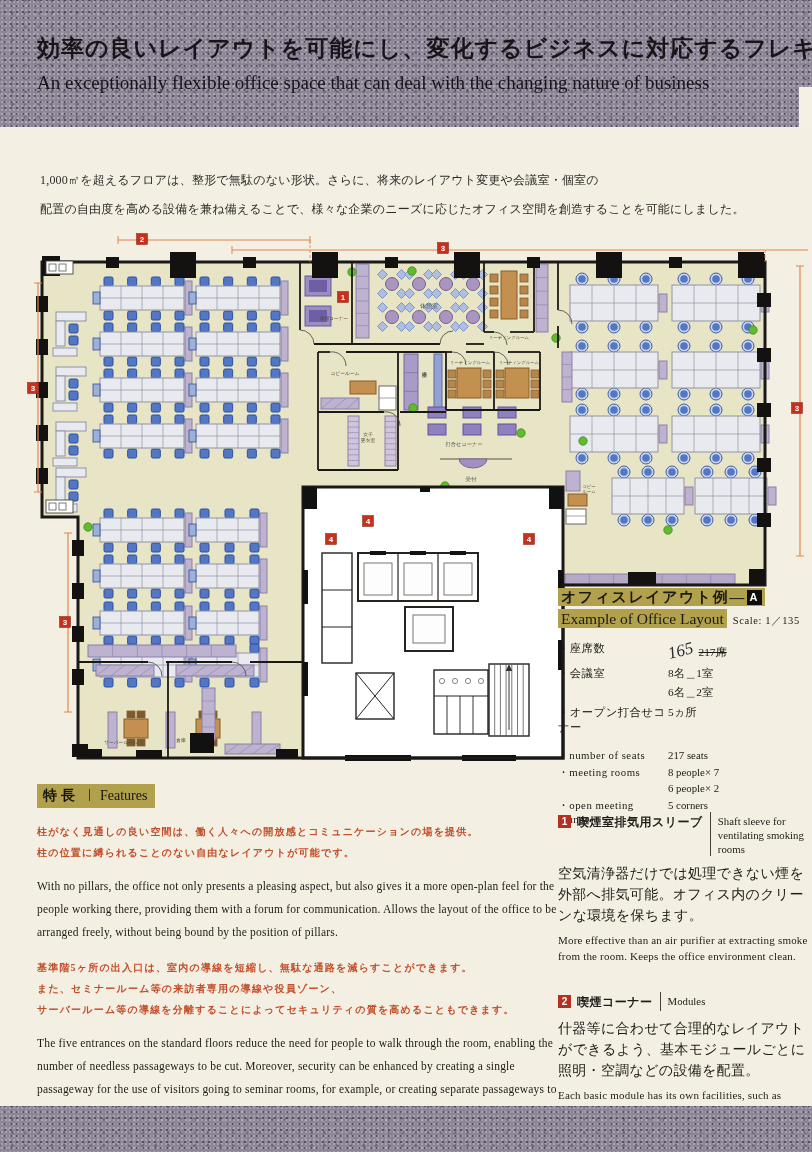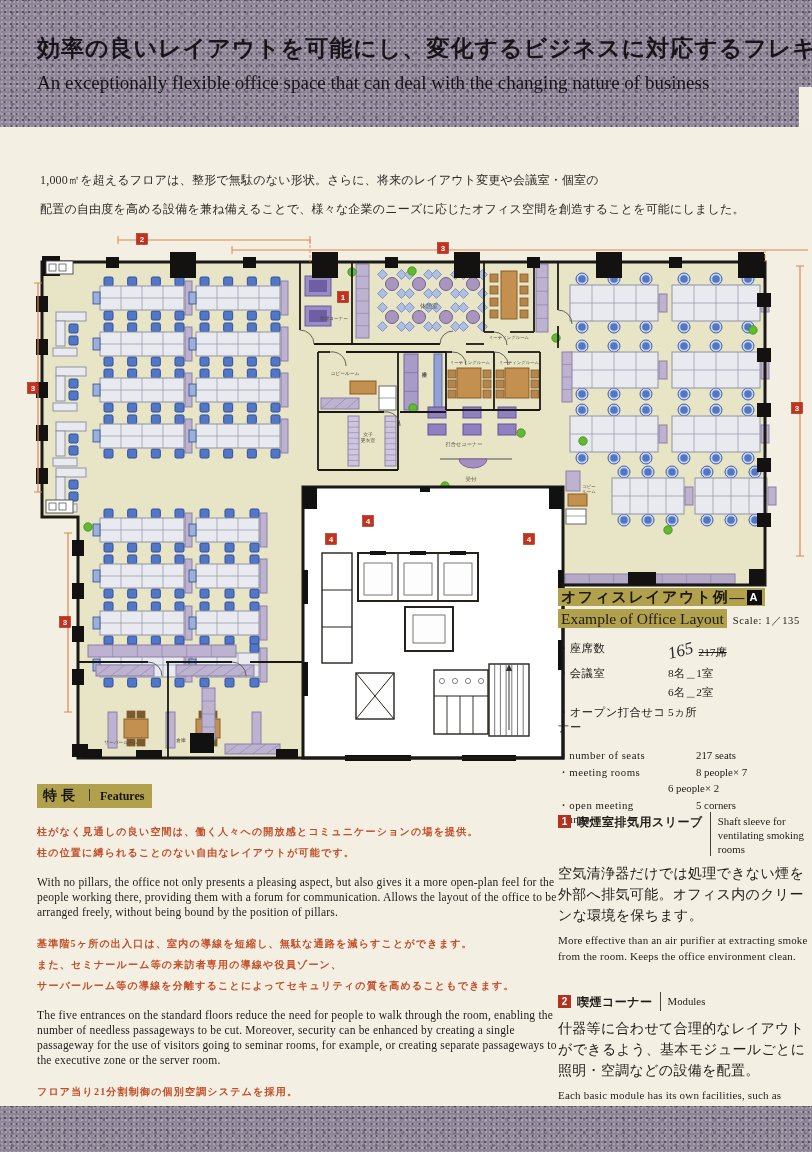--- a/index.html
+++ b/index.html
@@ -29,33 +29,33 @@
     font:bold 11px/15px "Liberation Sans",sans-serif;margin-left:1px;vertical-align:1px;}
   .lt-en-row{margin-top:3px;}
   .lt-en{font-size:15.5px;}
   .scale{font-size:10.5px;letter-spacing:.6px;margin-left:6px;}
   .spec{margin-top:13px;}
   .srow{display:flex;font-size:11.3px;margin-bottom:5px;}
   .srow .sl{width:110px;flex:none;letter-spacing:.5px;}
   .srow .sv{position:relative;}
   .sv2{margin-left:110px;font-size:11.3px;margin-top:-1px;margin-bottom:5px;}
   .spec-en{margin-top:14px;}
-  .spec-en .srow{font-size:10.8px;margin-bottom:3px;gap:28px;}
+  .spec-en .srow{font-size:10.8px;margin-bottom:3px;}
   .hand{display:inline-block;font-style:italic;font-size:17px;transform:rotate(-14deg);
     color:#2a2a33;margin-right:5px;}
   .struck{text-decoration:line-through;}
   
   .features{position:absolute;left:37px;top:784px;width:520px;}
   .hl2{background:var(--hl);padding:2px 8px 3px 6px;display:inline-block;}
   .fh-jp{font-size:14px;font-weight:bold;letter-spacing:4px;color:#171511;}
   .fh-sep{display:inline-block;width:1px;height:12px;background:#3a3830;margin:0 10px;vertical-align:-1px;}
-  .fh-en{font-size:12px;font-weight:bold;color:#171511;}
+  .fh-en{font-size:14px;font-weight:normal;color:#171511;}
   .p-jp{color:var(--redtext);font-size:10px;font-weight:600;line-height:21px;letter-spacing:1.2px;
     white-space:pre-line;margin:13px 0 3px 0;}
-  .p-en{color:#1d1b18;font-size:11.5px;line-height:15px;margin:12px 0 9px 0;letter-spacing:.2px;}
+  .p-en{color:#1d1b18;font-size:11.5px;line-height:23px;margin:12px 0 9px 0;letter-spacing:.2px;}
   
   .notes{position:absolute;left:558px;top:812px;width:252px;color:#1e1c18;}
   .note+.note{margin-top:28px;}
   .note-head{display:flex;align-items:stretch;}
   .nbadge{width:13px;height:13px;background:var(--badge);color:#fff;text-align:center;
     font:bold 10px/13px "Liberation Sans",sans-serif;margin:3px 6px 0 0;flex:none;}
   .nt-jp{font-size:12px;font-weight:bold;letter-spacing:.5px;white-space:nowrap;padding-top:2px;}
   .nt-sep{width:1px;background:#44413a;margin:0 7px;flex:none;}
   .nt-en{font-size:10.8px;line-height:14px;padding-top:2px;}
   .nb-jp{font-size:14px;line-height:21px;letter-spacing:.3px;margin-top:7px;}

